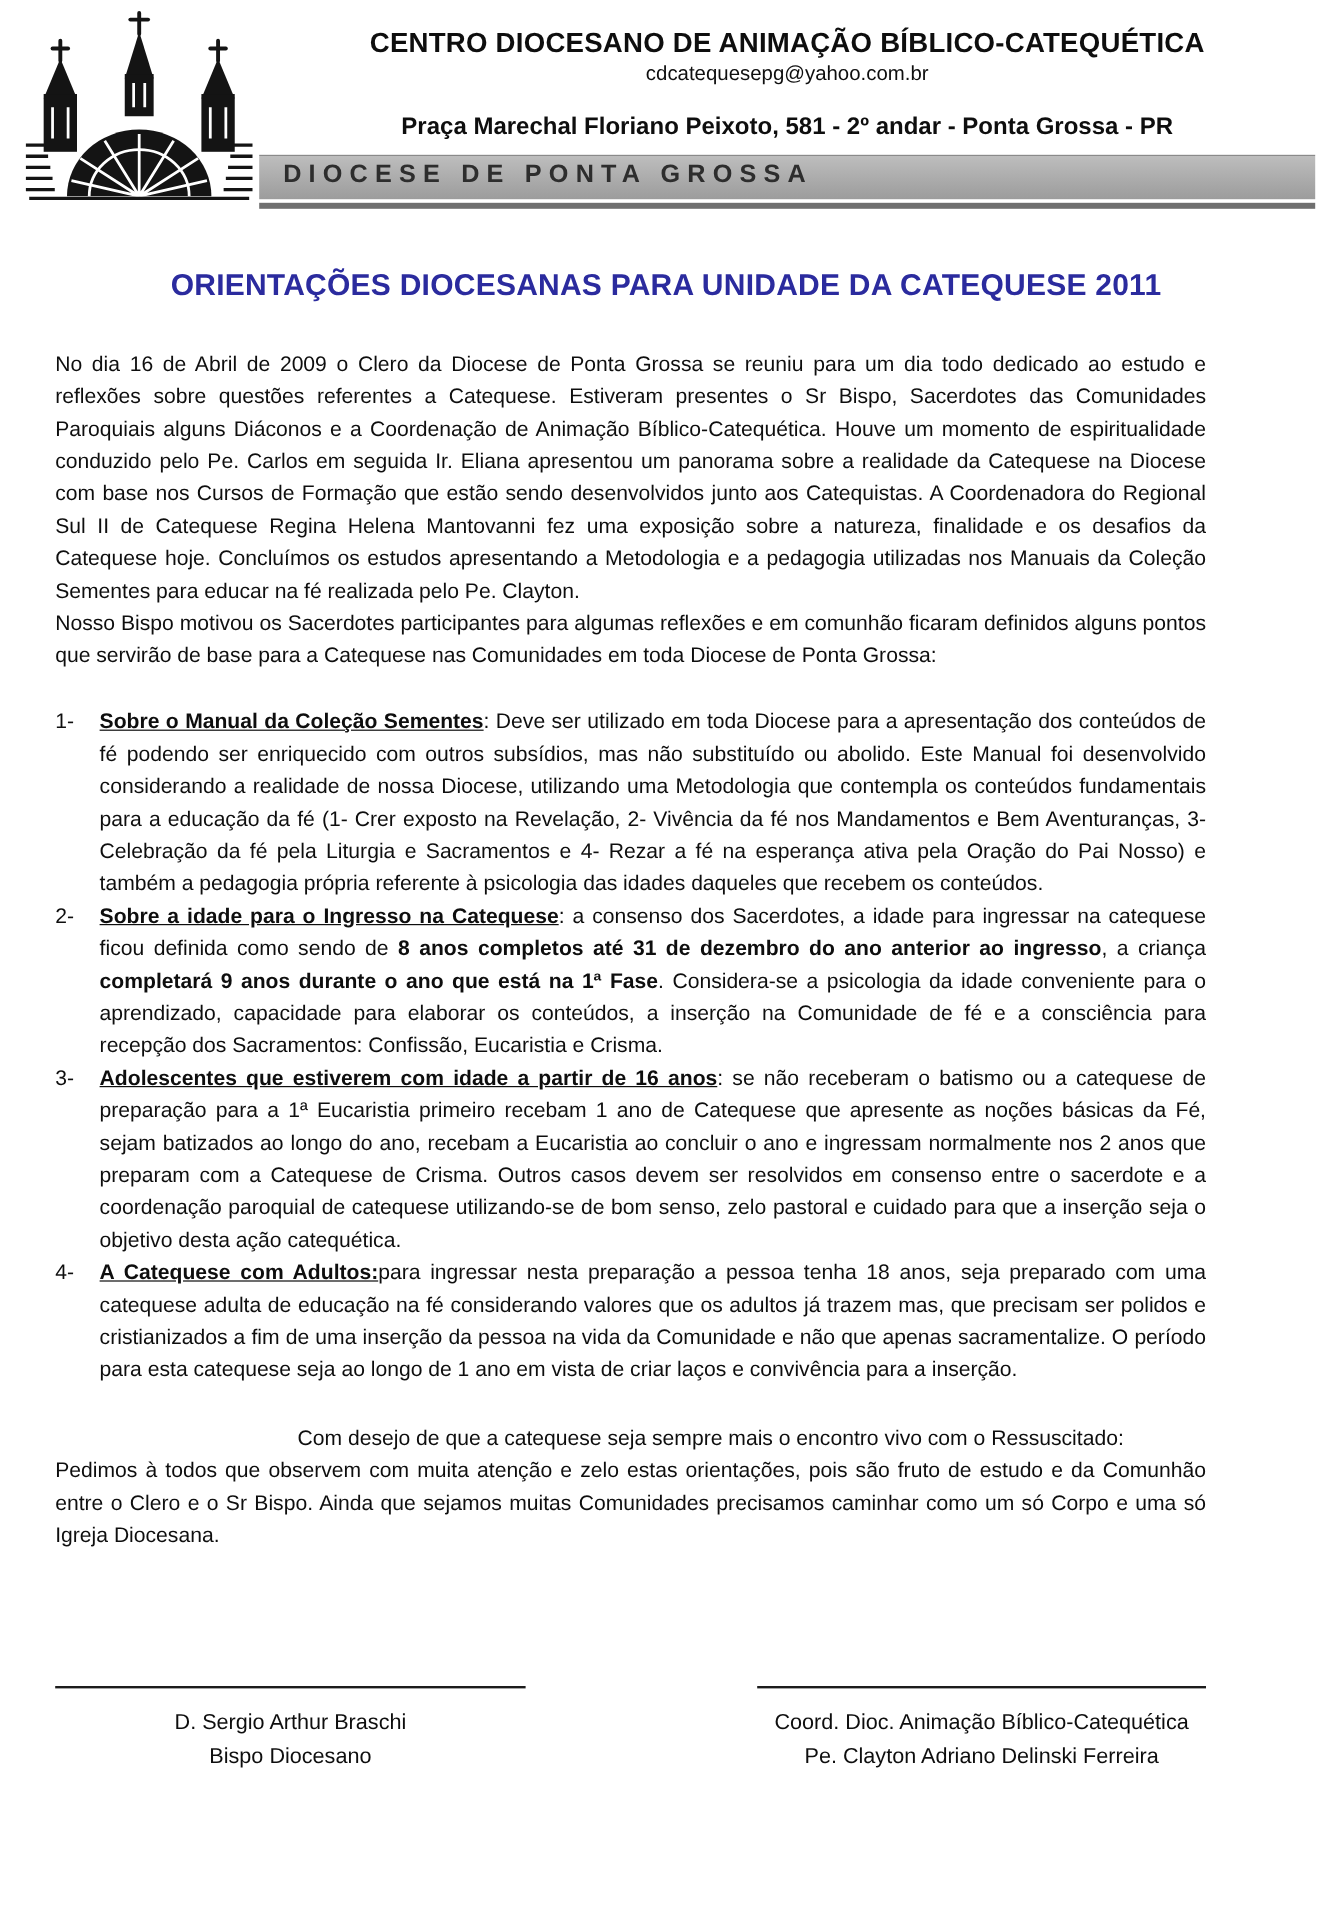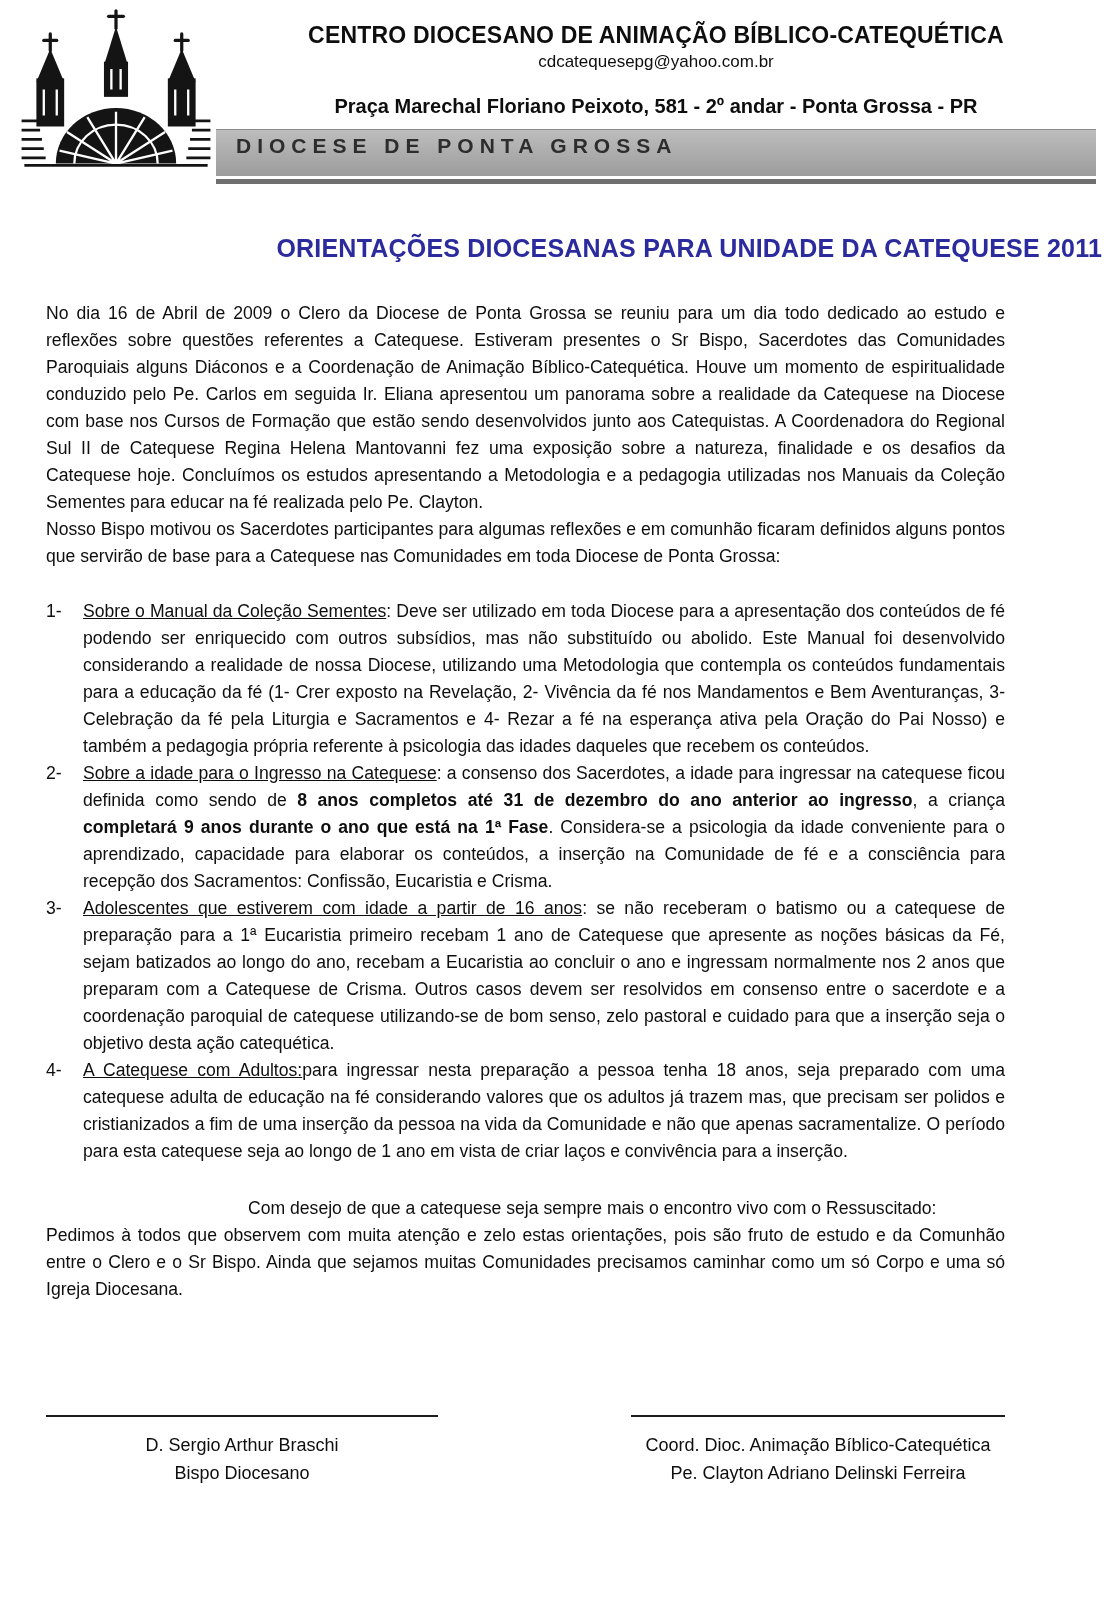--- a/index.html
+++ b/index.html
@@ -42,33 +42,33 @@
   .org-email  { font-size: 17px; margin-top: 3px; text-align: center; }
   .org-address{ font-size: 20px; font-weight: bold; margin-top: 23px; }
   .banner {
     margin-top: 11px;
     background: linear-gradient(#bdbdbd, #9c9c9c);
     color: #2d2d2d;
     font-weight: bold;
     font-size: 21px;
     letter-spacing: 6px;
     text-align: left;
-    padding: 4px 8px 18px 20px;
+    padding: 4px 8px 8px 20px;
     border-top: 1px solid #8a8a8a;
   }
   .banner-rule {
     height: 5px;
     background: #6f6f6f;
     margin-top: 3px;
   }
 
   
   .doc-title {
     margin-top: 50px;
-    text-align: right;
+    text-align: center;
     font-size: 25px;
     font-weight: bold;
     color: #2b2b9e;
     letter-spacing: .2px;
   }
 
   
   .content {
     padding: 0 97px 0 38px;
     font-size: 17.6px;
@@ -86,21 +86,21 @@
     position: relative;
     padding-left: 37px;
     text-align: justify;
   }
   .list-num {
     position: absolute;
     left: 0;
     top: 0;
   }
   .item-heading {
-    font-weight: normal;
+    font-weight: bold;
     text-decoration: underline;
   }
   .b { font-weight: bold; }
 
   
   .closing { margin-top: 30px; }
   .closing-line {
     margin-top: 0;
     margin-left: 202px;
     text-align: left;

